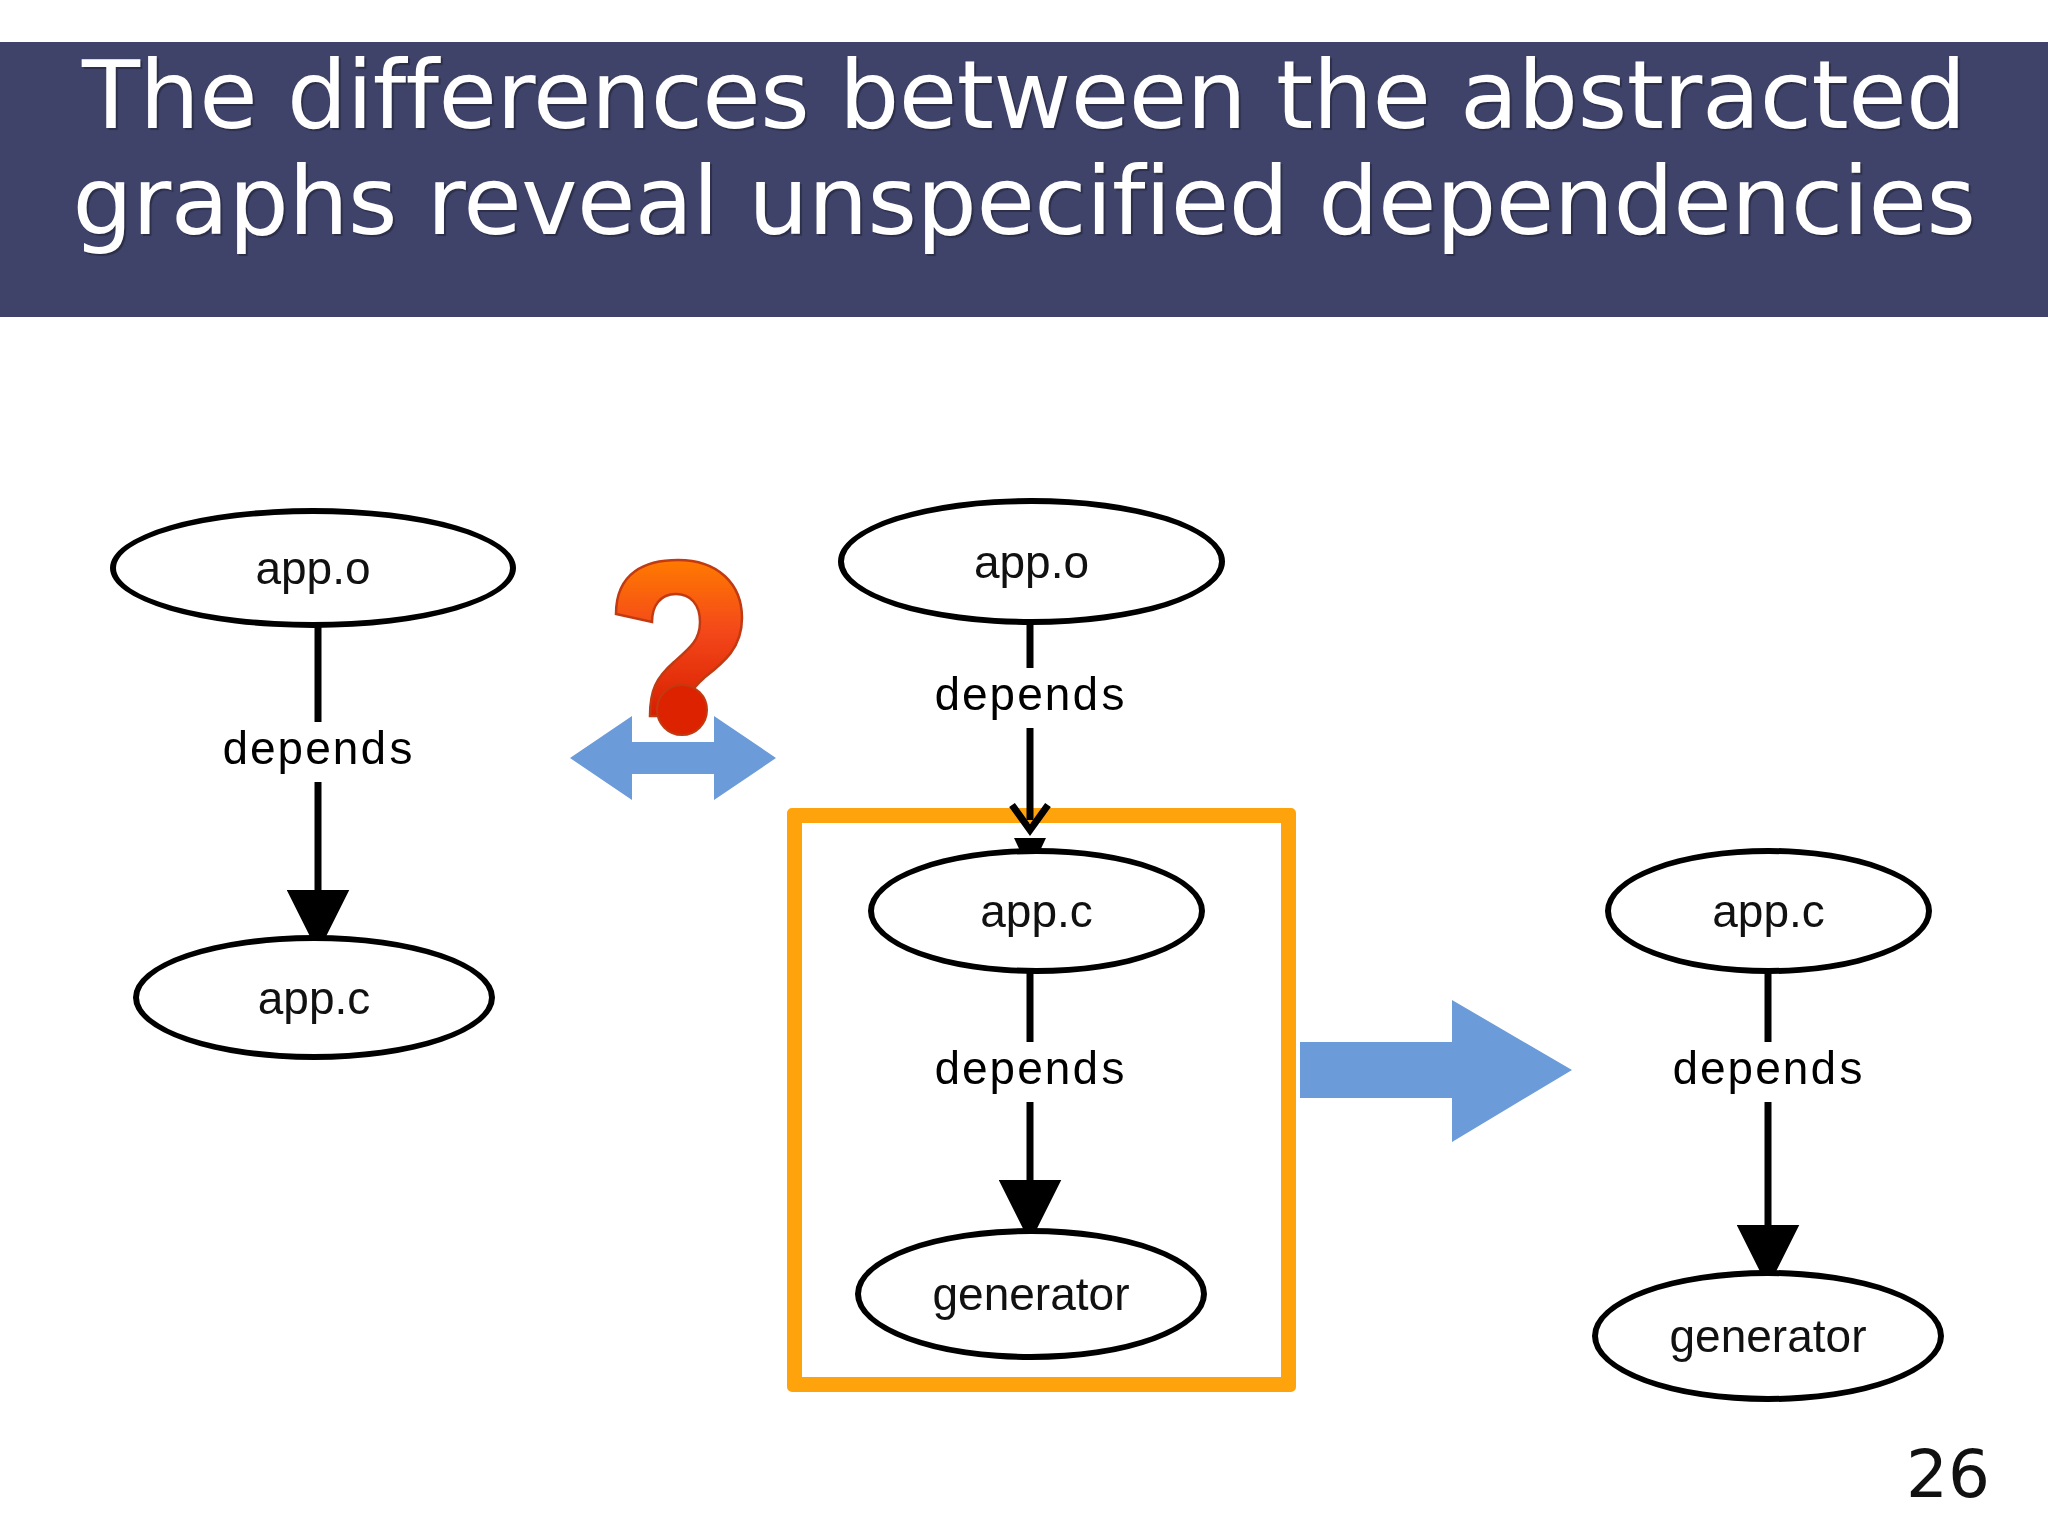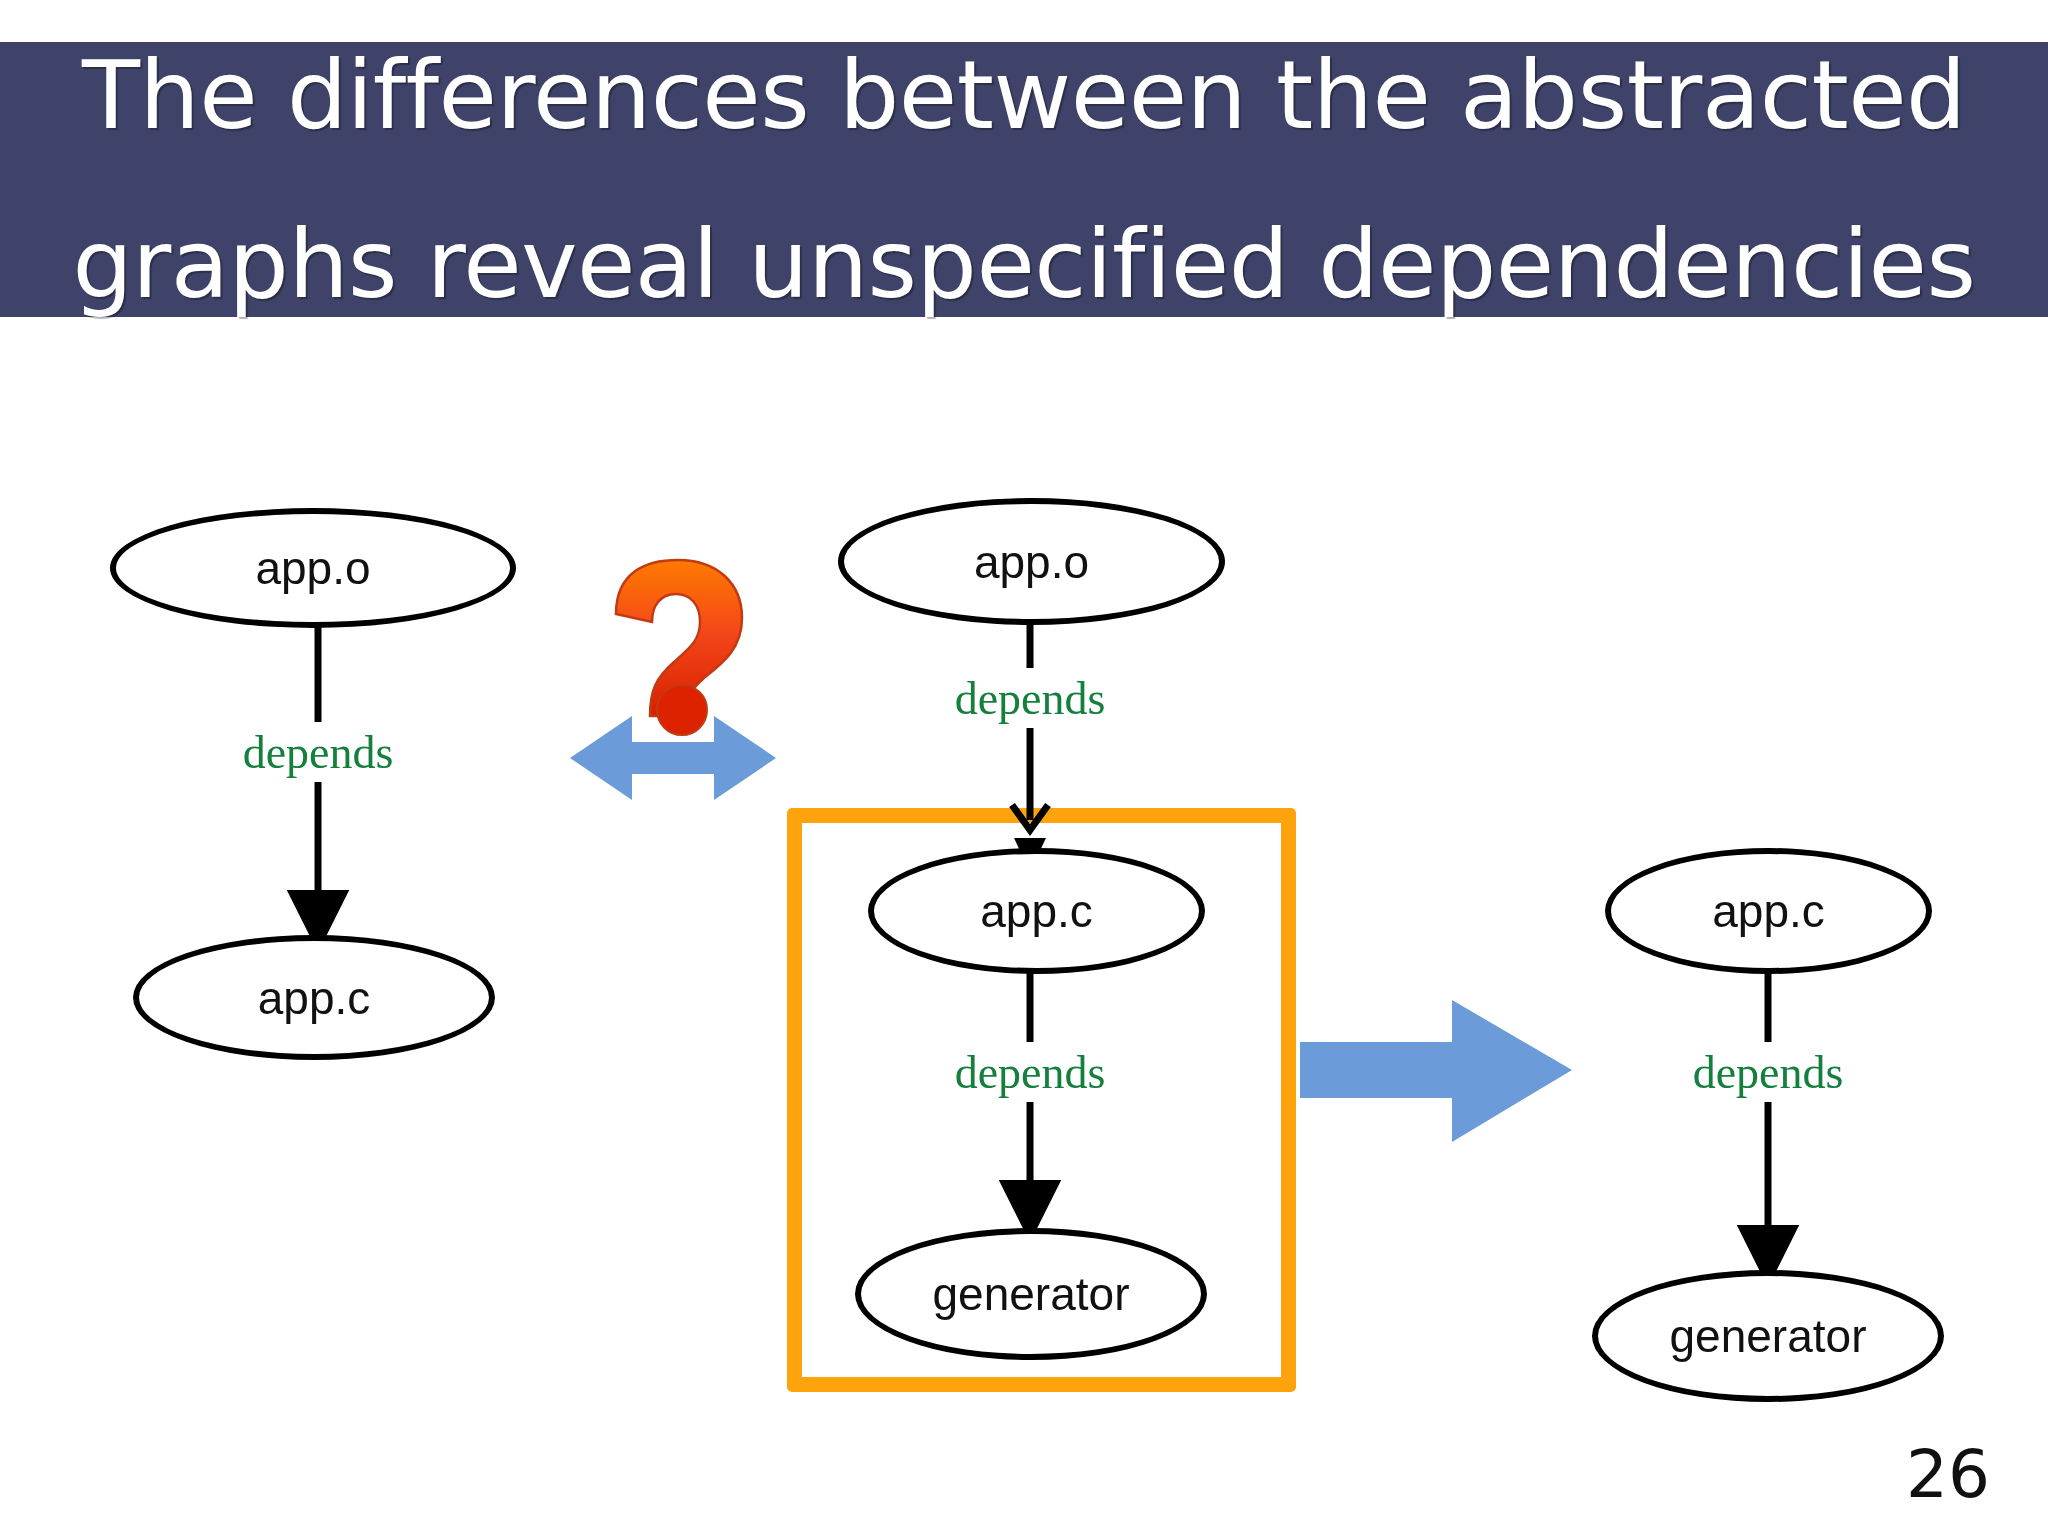--- a/index.html
+++ b/index.html
@@ -19,21 +19,21 @@
   #title-banner {
     position: absolute;
     left: 0;
     top: 42px;
     width: 2048px;
     height: 275px;
     background: #3f4369;
     box-sizing: border-box;
     display: flex;
     flex-direction: column;
-    justify-content: space-between;
+    justify-content: flex-start;
     align-items: center;
   }
   .title-line {
     color: #ffffff;
     font-family: "DejaVu Sans", sans-serif;
     font-size: 95px;
     line-height: 1.12;
     font-weight: 400;
     letter-spacing: -0.5px;
     text-align: center;
@@ -77,23 +77,23 @@
   .node-label {
     font-family: "Liberation Sans", sans-serif;
     font-size: 46px;
     color: #111111;
     white-space: nowrap;
   }
 
   
   .edge-label {
     position: absolute;
-    font-family: Liberation Serif, serif;
+    font-family: Liberation Mono, monospace;
     font-size: 46px;
-    color: #15803d;
+    color: #000000;
     white-space: nowrap;
     text-align: right;
     transform: translateX(-50%);
   }
 
   
   #page-number {
     position: absolute;
     right: 58px;
     bottom: 22px;

